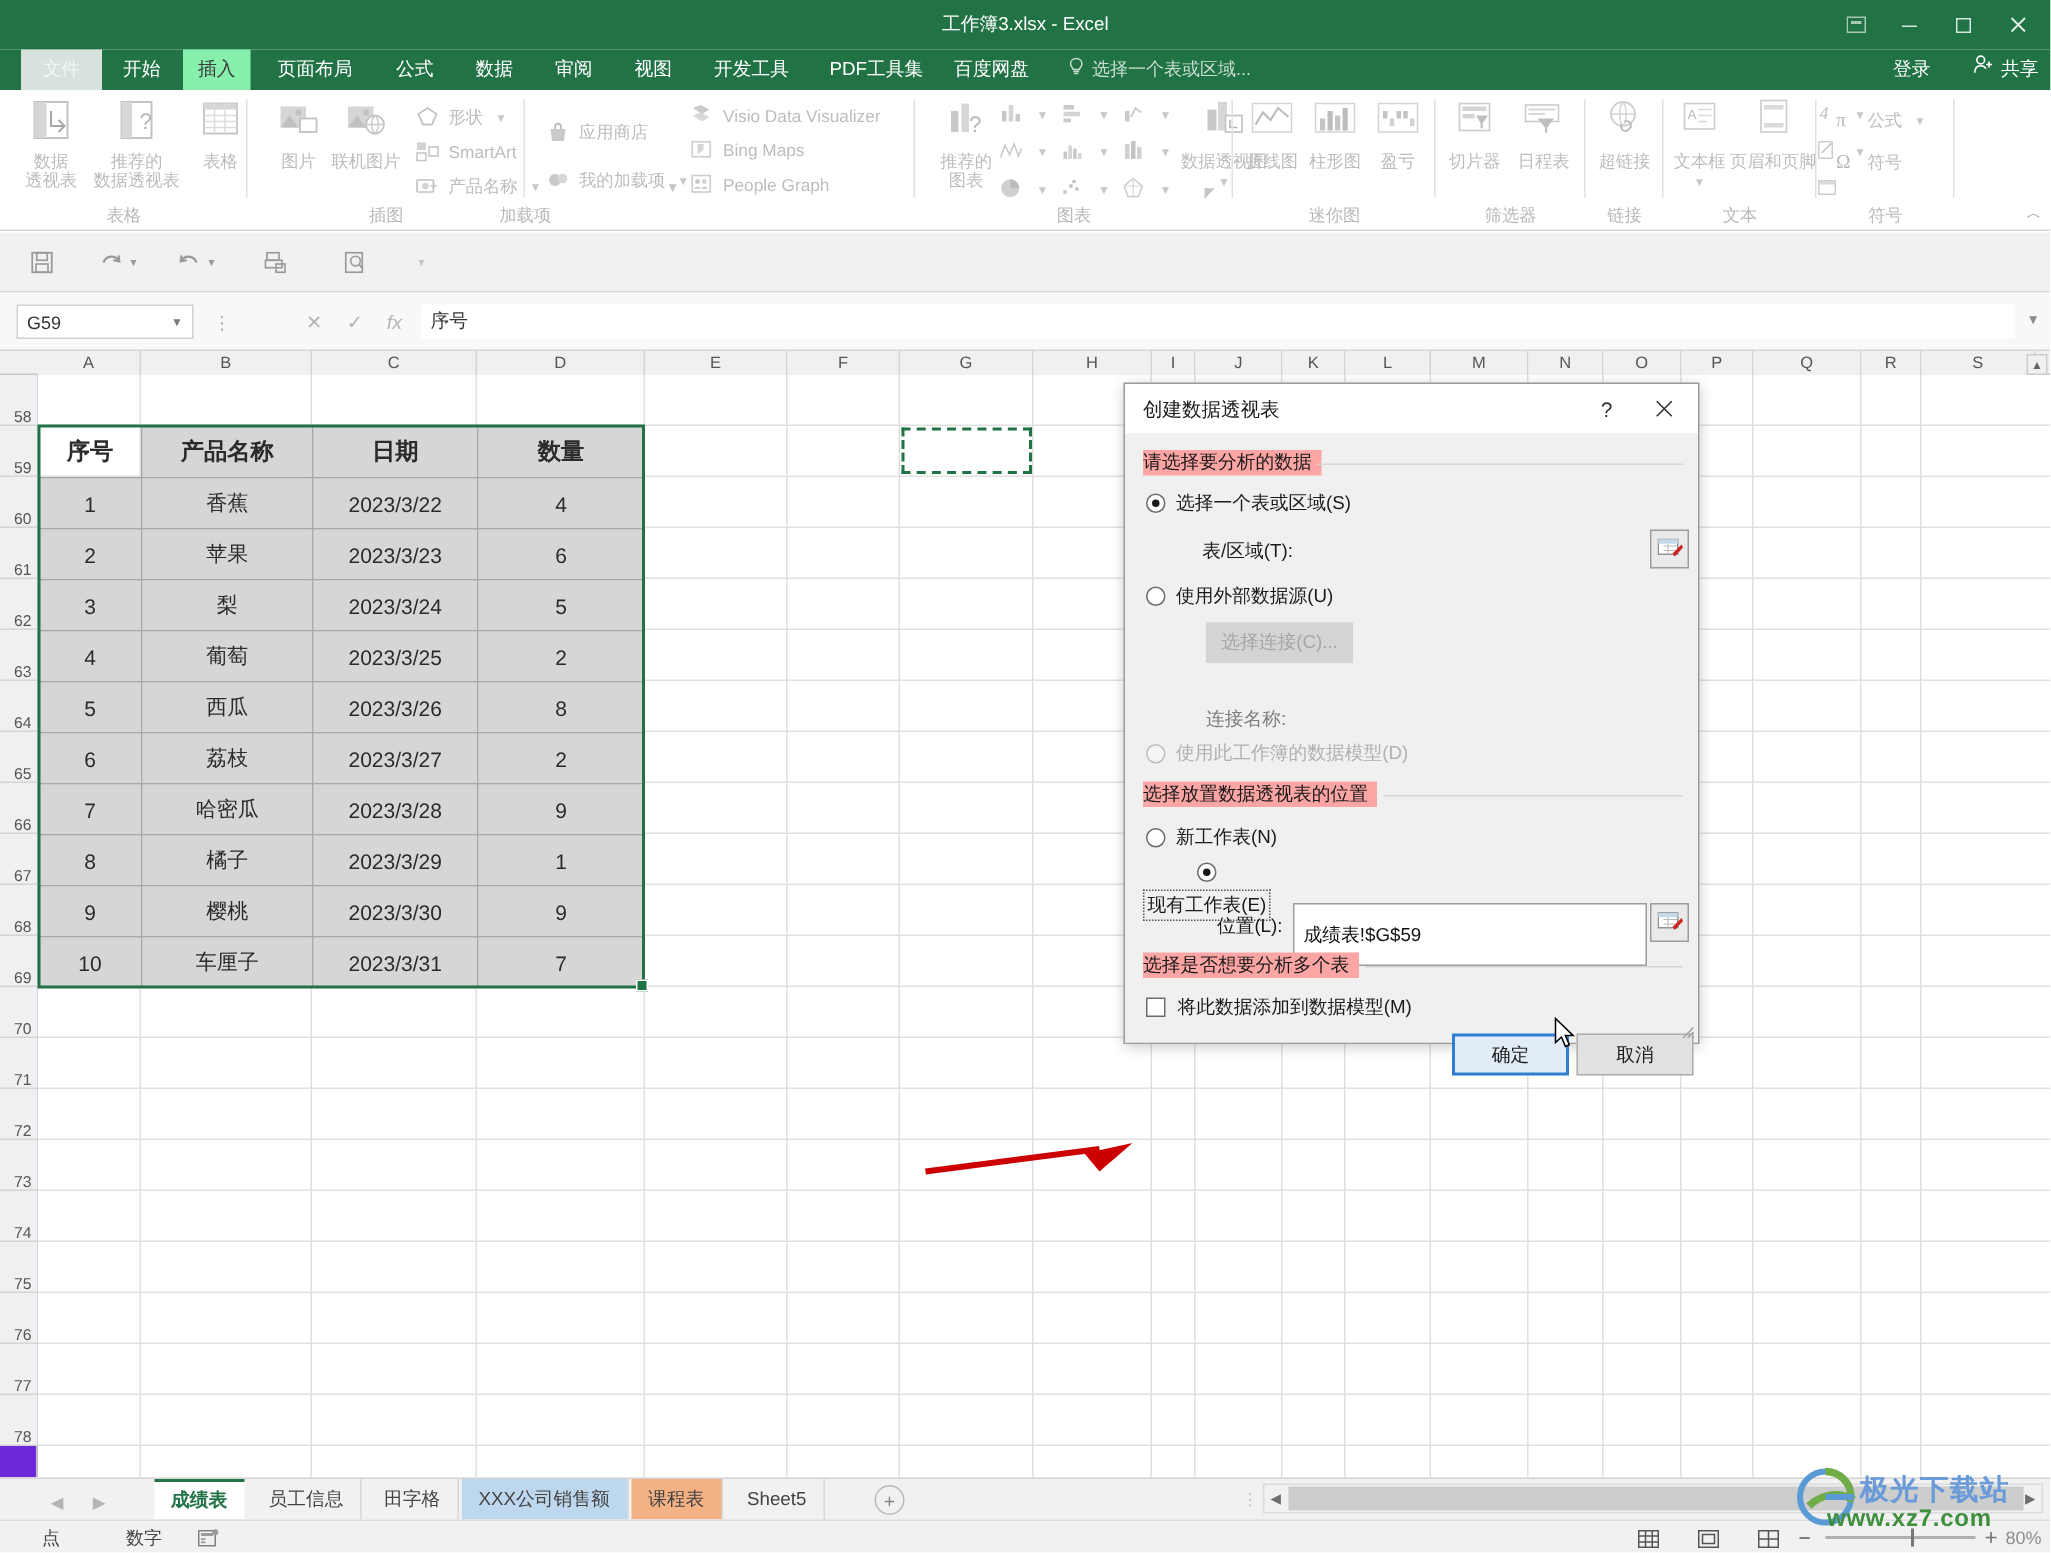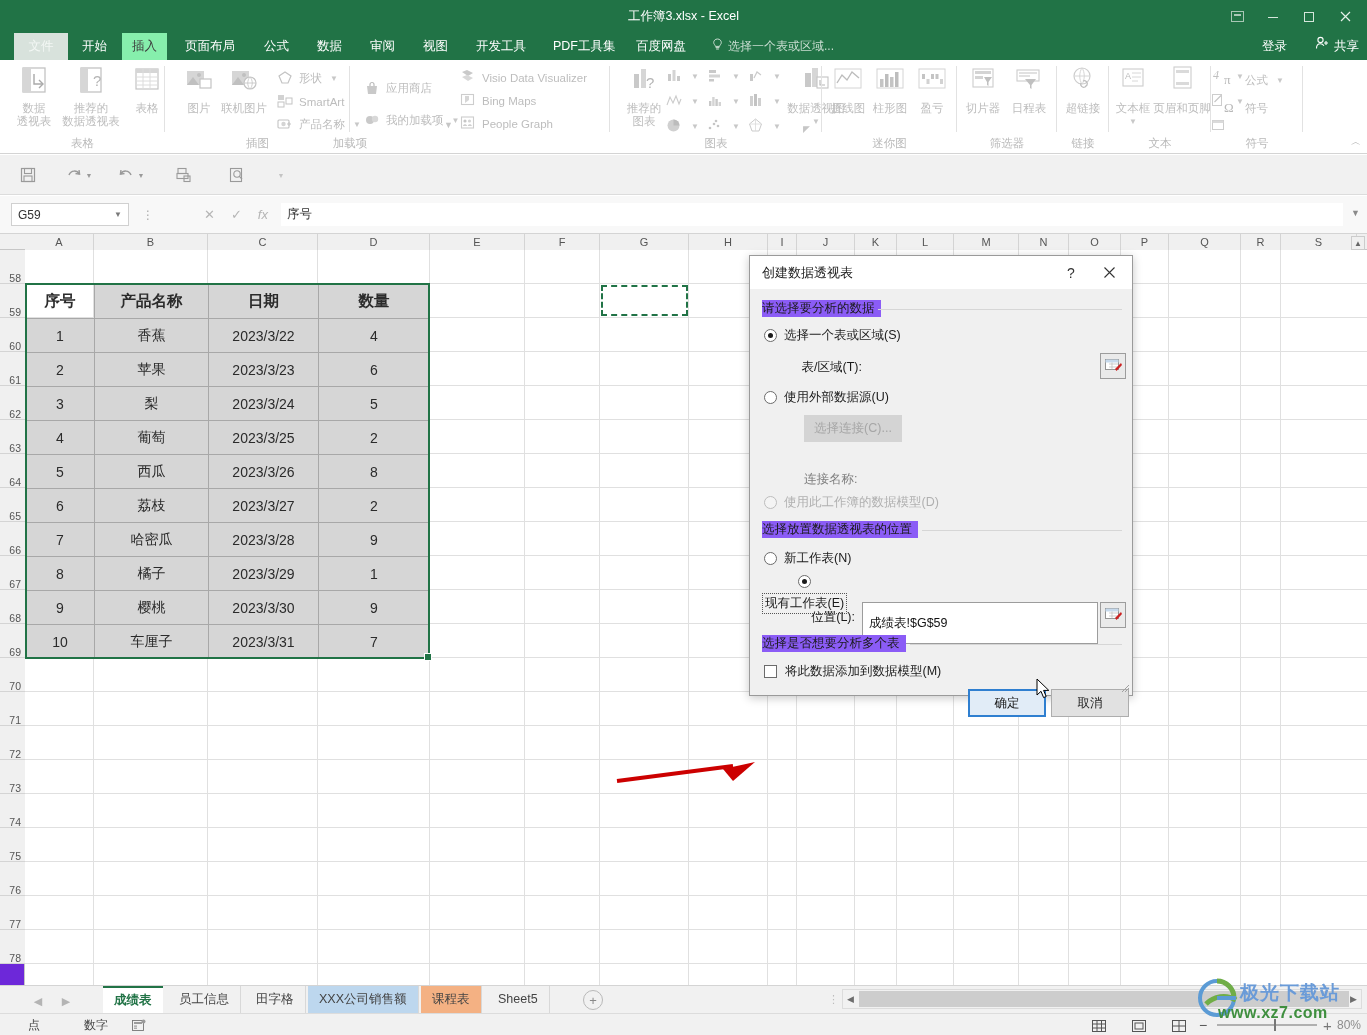--- a/index.html
+++ b/index.html
@@ -171,21 +171,21 @@
   .dlg-title{
     position:absolute; left:0; top:0; right:0; height:33px; background:#ffffff;
     display:flex; align-items:center; padding-left:12px; font-size:13px; color:#1a1a1a;
   }
   .dlg-help{ position:absolute; right:46px; top:0; height:33px; width:30px;
              display:flex; align-items:center; justify-content:center; font-size:14px; color:#333; }
   .dlg-close{ position:absolute; right:2px; top:0; height:33px; width:42px;
               display:flex; align-items:center; justify-content:center; font-size:15px; color:#333; }
   .dlg-body{ position:absolute; left:0; top:33px; right:0; bottom:0; background:#f0f0f0; }
 
-  .grouplbl{ position:absolute; font-size:12.5px; color:#1a1a1a; background:#8b5cf6; padding-right:6px; }
+  .grouplbl{ position:absolute; font-size:12.5px; color:#1a1a1a; background:#fca5a5; padding-right:6px; }
   .grouprule{ position:absolute; height:1px; background:#d6d6d6; }
 
   .radio{
     position:absolute; display:flex; align-items:center; gap:7px; font-size:12.5px;
   }
   .rd{
     width:13px; height:13px; border-radius:50%; border:1px solid #6b6b6b;
     background:#fff; position:relative; flex:0 0 13px;
   }
   .rd.on:after{

